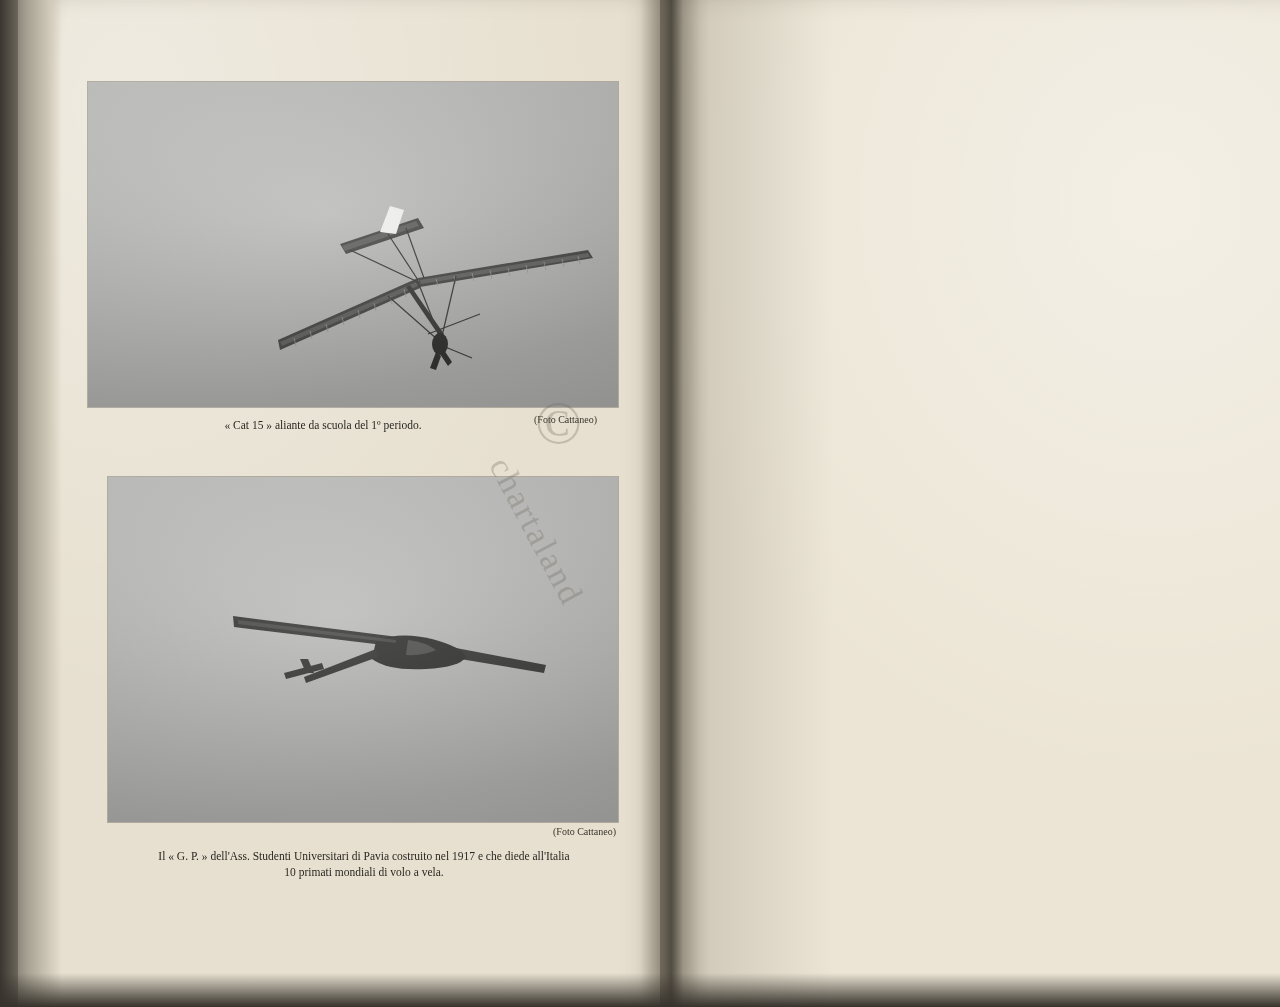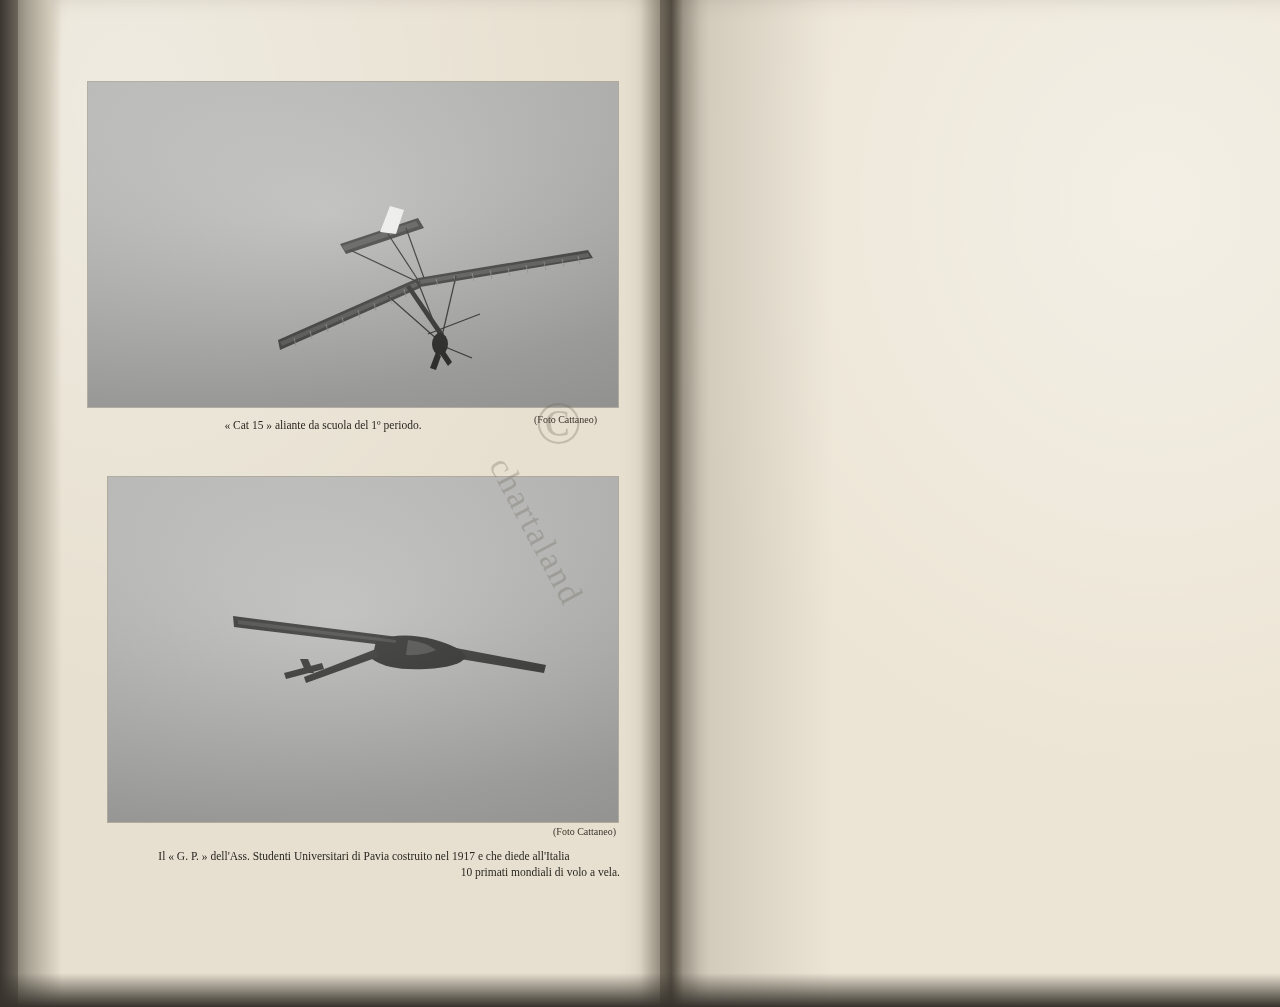--- a/index.html
+++ b/index.html
@@ -150,21 +150,21 @@
         <polygon points="176,196 214,186 216,192 178,202" fill="#2a2a28"></polygon>
 
         <polygon points="192,182 198,196 206,196 200,182" fill="#2a2a28"></polygon>
 
         <polygon points="130,143 288,163 288,166 130,147" fill="#5e5e5c" opacity=".45"></polygon>
       </svg>
       <div class="vig"></div>
     </div>
     <div class="credit" style="left:553px;top:826px;">(Foto Cattaneo)</div>
     <div class="caption" style="left:108px;top:848px;width:512px;">Il « G. P. » dell'Ass. Studenti Universitari di Pavia costruito nel 1917 e che diede all'Italia</div>
-    <div class="caption" style="left:108px;top:864px;width:512px;text-align:right;">10 primati mondiali di volo a vela.</div>
+    <div class="caption" style="left:108px;top:864px;width:512px;">10 primati mondiali di volo a vela.</div>
   </div>
 
   <div class="leaf-right">
 
     
 
     
 
     
     

